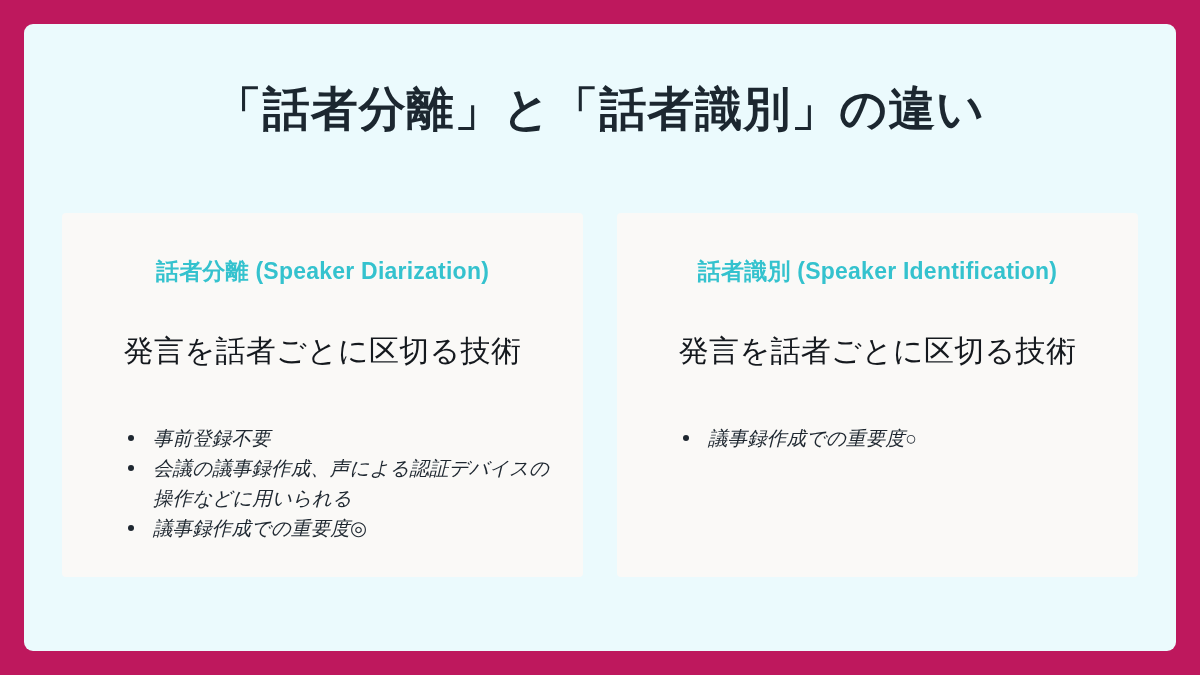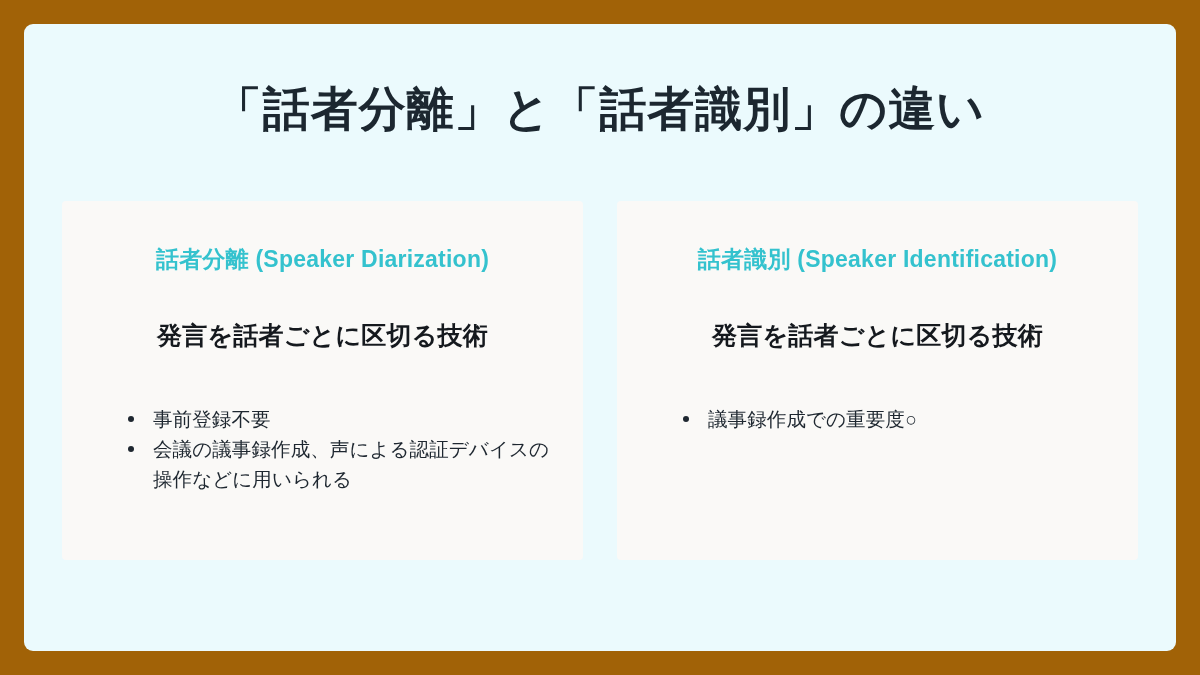--- a/index.html
+++ b/index.html
@@ -12,21 +12,21 @@
     height: 675px;
     overflow: hidden;
     font-family: "Liberation Sans", "DejaVu Sans", sans-serif;
     background: #2BC6D4;
   }
 
   .slide {
     position: relative;
     width: 1200px;
     height: 675px;
-    background: #a16207;
+    background: #be185d;
     box-sizing: border-box;
     padding: 24px;
   }
 
   .panel {
     position: relative;
     width: 100%;
     height: 100%;
     background: #EBFAFD;
     border-radius: 9px;
@@ -60,36 +60,37 @@
   .card {
     background: #FAF9F7;
     border-radius: 4px;
     width: 521px;
     box-sizing: border-box;
     padding: 44px 26px 34px 26px;
     display: flex;
     flex-direction: column;
     align-items: center;
     min-height: 359px;
+    margin-top: 12px;
   }
 
   .card-heading {
     font-size: 23px;
     font-weight: bold;
     color: #34C2CE;
     text-align: center;
     letter-spacing: 0.01em;
     line-height: 1.3;
     white-space: nowrap;
   }
 
   .card-subtitle {
     margin-top: 44px;
-    font-size: 25px;
-    font-weight: bold;
+    font-size: 30px;
+    font-weight: normal;
     color: #15191E;
     text-align: left;
     line-height: 1.35;
     letter-spacing: 0.01em;
     white-space: nowrap;
   }
 
   .bullet-list {
     margin: 52px 0 0 0;
     padding: 0;
@@ -101,20 +102,21 @@
   }
 
   .bullet-item {
     position: relative;
     padding-left: 27px;
     font-size: 19.5px;
     color: #1E2730;
     line-height: 30px;
     letter-spacing: 0.005em;
     margin: 0;
+    font-style: italic;
   }
 
   .bullet-item .dot {
     position: absolute;
     left: 2px;
     top: 12px;
     width: 6px;
     height: 6px;
     border-radius: 50%;
     background: #1E2730;
@@ -139,20 +141,24 @@
         <div class="card-subtitle">発言を話者ごとに区切る技術</div>
         <ul class="bullet-list">
           <li class="bullet-item">
             <span class="dot"></span>
             <span class="bullet-text">事前登録不要</span>
           </li>
           <li class="bullet-item">
             <span class="dot"></span>
             <span class="bullet-text">会議の議事録作成、声による認証デバイスの操作などに用いられる</span>
           </li>
+          <li class="bullet-item">
+            <span class="dot"></span>
+            <span class="bullet-text">議事録作成での重要度◎</span>
+          </li>
         </ul>
       </section>
 
       <section class="card">
         <div class="card-heading">話者識別 (Speaker Identification)</div>
         <div class="card-subtitle">発言を話者ごとに区切る技術</div>
         <ul class="bullet-list">
           <li class="bullet-item">
             <span class="dot"></span>
             <span class="bullet-text">議事録作成での重要度○</span>

